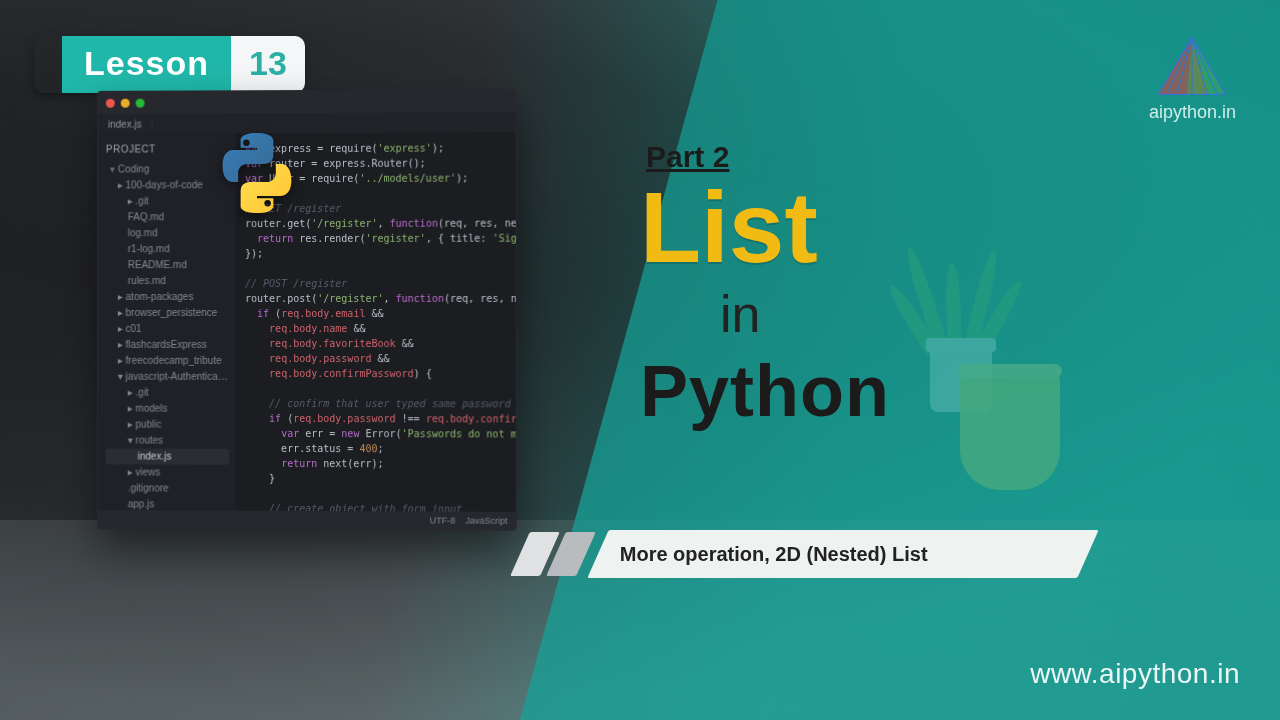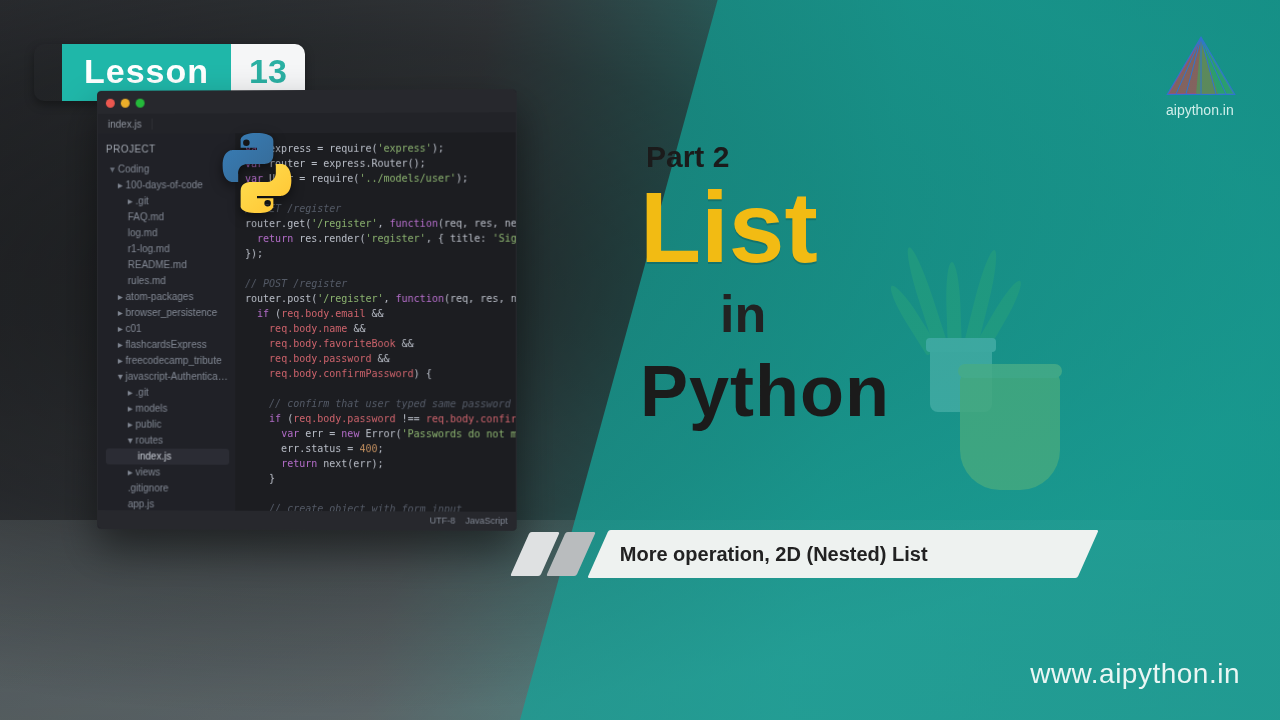--- a/index.html
+++ b/index.html
@@ -24,21 +24,21 @@
       filter: blur(0.5px);
     }
     
     .teal-wedge {
       position: absolute; top: 0; right: 0; width: 760px; height: 100%;
       background: linear-gradient(180deg, rgba(20,150,140,0.78) 0%, rgba(24,160,150,0.78) 100%);
       clip-path: polygon(26% 0, 100% 0, 100% 100%, 0 100%);
     }
     
     .lesson-badge {
-      position: absolute; top: 44px; left: 34px;
+      position: absolute; top: 36px; left: 34px;
       display: flex; align-items: flex-start; border-radius: 10px; overflow: hidden;
       box-shadow: 0 4px 10px rgba(0,0,0,0.35);
       padding-left: 28px;
     }
     .lesson-badge .label {
       background: #1fb7a9; color: #fff; font-size: 34px; font-weight: 600;
       padding: 8px 22px 10px 22px; letter-spacing: 1px;
     }
     .lesson-badge .num {
       background: #f5f6f7; color: #2ab0a3; font-size: 34px; font-weight: 700;
@@ -77,44 +77,44 @@
     .tok-kw { color:#c678dd; } .tok-str { color:#98c379; }
     .tok-num { color:#d19a66; } .tok-prop { color:#e06c75; } .tok-cm { color:#5c6370; font-style:italic; }
     .editor .status { height:18px; background:#2a2b31; color:#8c93a0; font-size:9px; display:flex; align-items:center; justify-content:flex-end; padding:0 8px; gap:10px; }
     
     .pylogo {
       position: absolute; top: 128px; left: 212px; width: 90px; height: 90px;
       filter: drop-shadow(0 4px 6px rgba(0,0,0,0.5));
     }
     
     .title-block { position:absolute; top:140px; left:640px; color:#111; }
-    .title-block .part { font-size:30px; font-weight:700; color:#1b1b1b; margin:0 0 2px 6px; }
+    .title-block .part { font-size:30px; font-weight:700; color:#1b1b1b; margin:0 0 2px 6px;text-decoration:underline; }
     .title-block .big { font-size:100px; font-weight:700; color:#f2bb13; line-height:1.02; text-shadow:0 2px 0 rgba(0,0,0,0.15); }
-    .title-block .mid { font-size:52px; font-weight:700; color:#222; margin:6px 0 6px 80px; }
+    .title-block .mid { font-size:52px; font-weight:400; color:#222; margin:6px 0 6px 80px; }
     .title-block .py { font-size:72px; font-weight:800; color:#1b1b1b; letter-spacing:1px; }
     
     .sub-banner {
       position:absolute; left:520px; top:530px; height:48px; display:flex; align-items:stretch;
     }
     .sub-banner .chevrons { display:flex; gap:6px; align-items:center; margin-right:12px; }
     .sub-banner .chevrons span {
       width:30px; height:44px; background:#e9eaeb;
       transform: skewX(-24deg); border-radius:2px;
     }
     .sub-banner .chevrons span:nth-child(1){ background:#dfe1e2; }
     .sub-banner .chevrons span:nth-child(2){ background:#b9bcbe; }
     .sub-banner .bar {
       flex:0 0 auto; width:490px; background:#eef2f0; color:#222; font-size:20px; font-weight:600;
       display:flex; align-items:center; padding:0 22px; border-radius:2px;
       transform: skewX(-24deg);
     }
     .sub-banner .bar .inner { transform: skewX(24deg); }
     
     .brand {
-      position:absolute; top:36px; right:44px; text-align:left; color:#cfeeea; font-size:14px;
+      position:absolute; top:36px; right:44px; text-align:center; color:#cfeeea; font-size:18px;
     }
     .brand svg { display:block; margin:0 auto 4px; }
     
     .plant {
       position:absolute; right:260px; top:212px; width:120px; height:200px; opacity:0.8;
     }
     .plant .pot { position:absolute; bottom:0; left:30px; width:62px; height:64px; background:#e7e9ea; border-radius:4px 4px 8px 8px; }
     .plant .pot:before { content:""; position:absolute; top:-10px; left:-4px; right:-4px; height:14px; background:#f0f2f3; border-radius:4px; }
     .plant .leaf { position:absolute; width:14px; height:90px; background:#4d9e3e; border-radius:50% 50% 2px 2px; bottom:60px; transform-origin:bottom center; }
     .plant .l1{ left:48px; transform:rotate(-2deg);} .plant .l2{ left:36px; height:110px; transform:rotate(-18deg);} .plant .l3{ left:62px; height:105px; transform:rotate(14deg);} .plant .l4{ left:26px; height:78px; transform:rotate(-32deg);} .plant .l5{ left:72px; height:82px; transform:rotate(30deg);}

